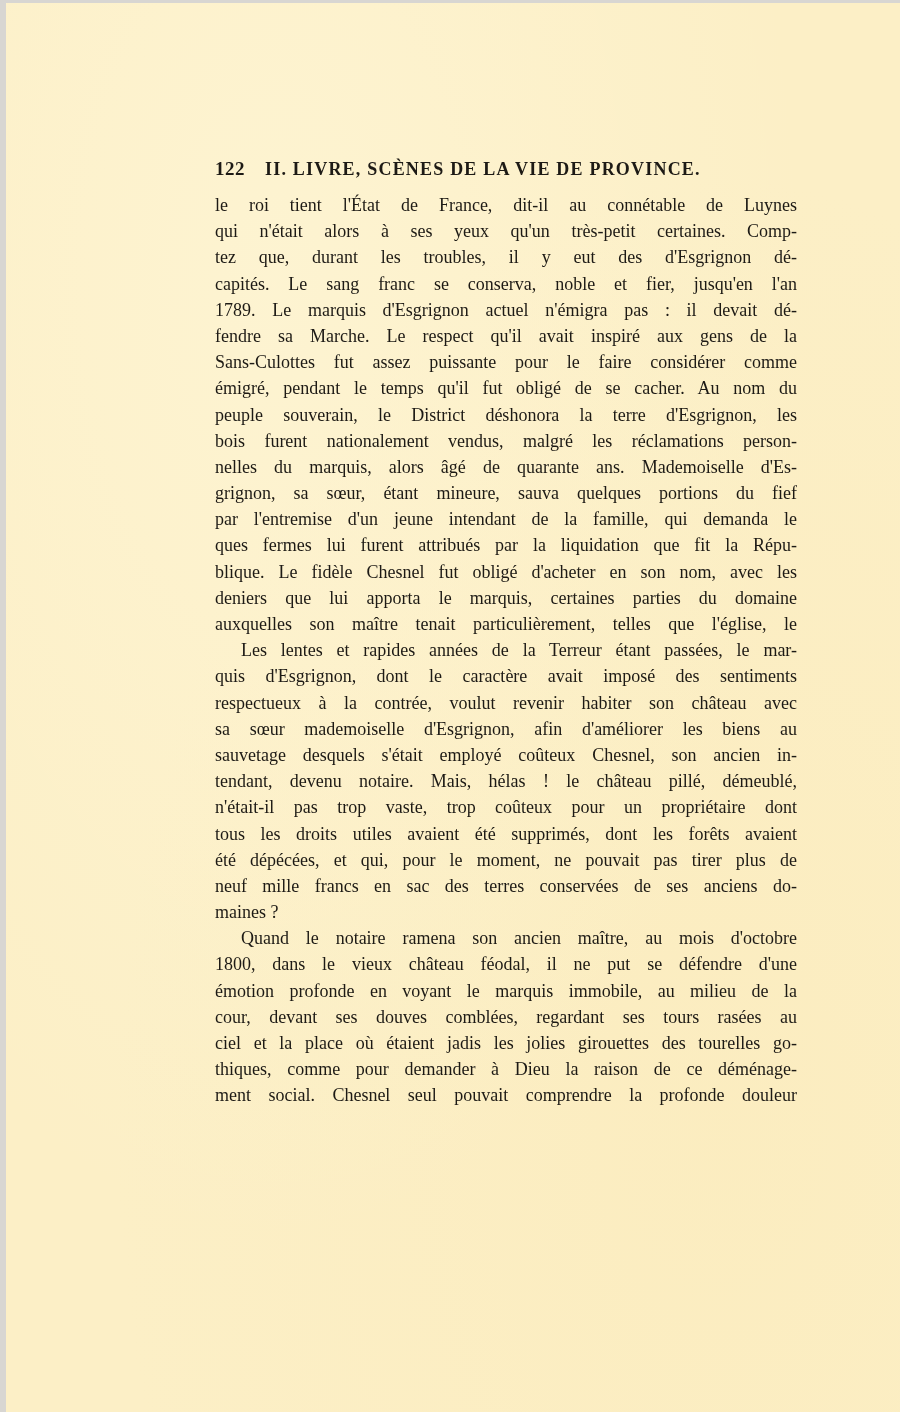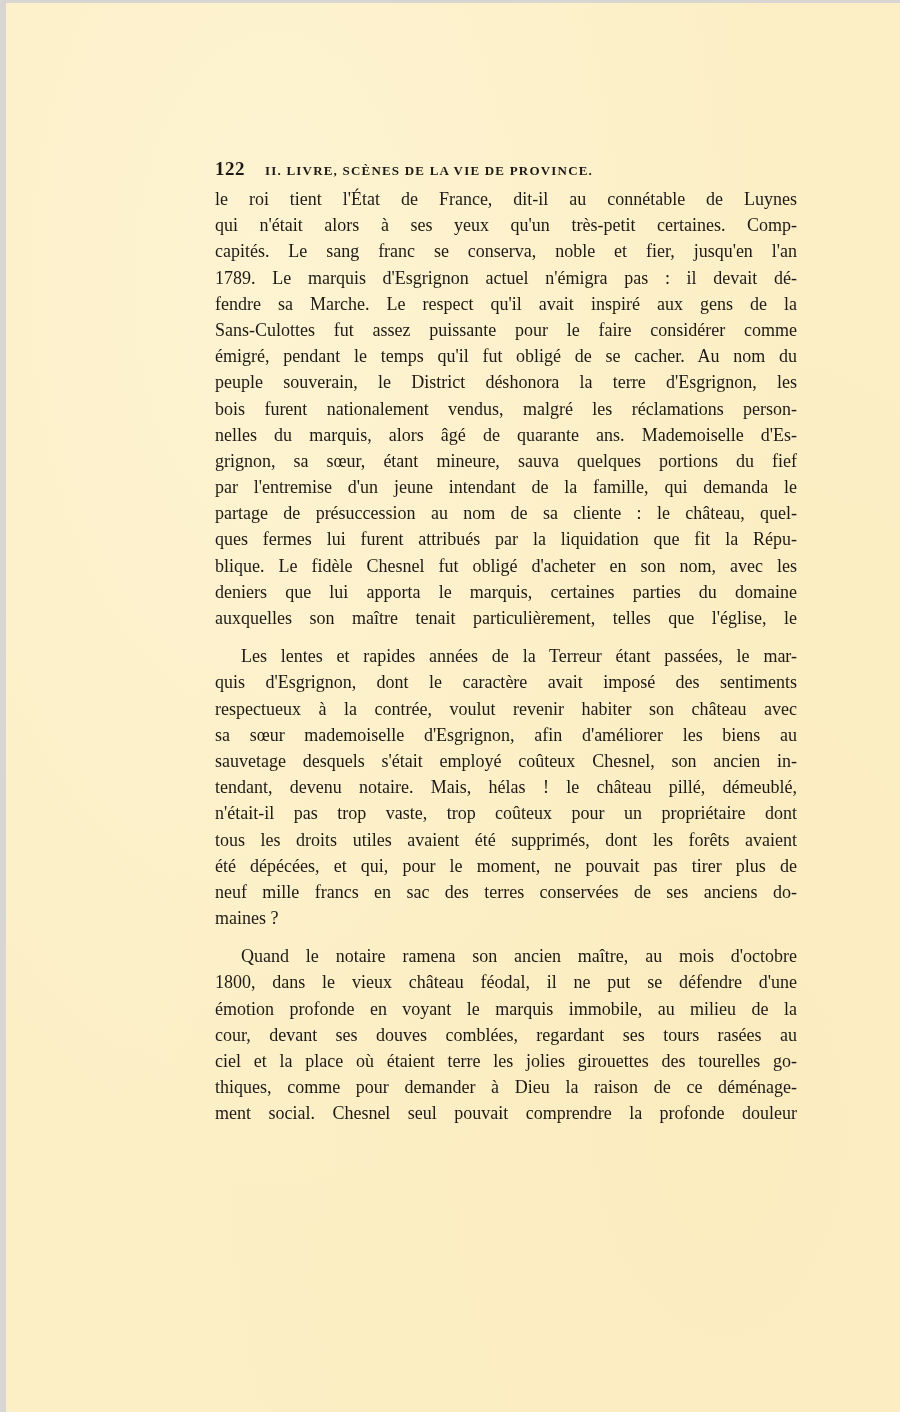--- a/index.html
+++ b/index.html
@@ -42,30 +42,30 @@
       left: 209px;
       top: 155px;
       width: 582px;
       font-family: "Liberation Serif", "DejaVu Serif", serif;
       color: #1d1a15;
     }
     .running-head {
       display: flex;
       align-items: baseline;
       height: 26px;
-      margin-bottom: 2px;
+      margin-bottom: 8px;
     }
     .page-number {
       font-size: 19px;
       font-weight: bold;
       width: 50px;
       letter-spacing: 0.5px;
     }
     .head-title {
-      font-size: 13px;
+      font-size: 18px;
       font-weight: bold;
       letter-spacing: 1.2px;
       font-variant: small-caps;
       text-transform: uppercase;
     }
     .line {
       font-size: 18px;
       line-height: 26.2px;
       height: 26.2px;
       white-space: nowrap;
@@ -73,21 +73,20 @@
       text-align-last: justify;
       -moz-text-align-last: justify;
       overflow: visible;
     }
     .line.last {
       text-align-last: left;
       -moz-text-align-last: left;
     }
     .line.indent {
       padding-left: 26px;
-      margin-top: 12px;
     }
     .line > span {
       display: block;
     }
   </style>
 </head>
 <body>
 
 <div class="page">
   <div class="bleed"></div>
@@ -98,20 +97,23 @@
       <span class="head-title">II. LIVRE, SCÈNES DE LA VIE DE PROVINCE.</span>
     </div>
     <div id="lines">
         <div class="line">
           <span>le roi tient l'État de France, dit-il au connétable de Luynes</span>
         </div>
         <div class="line">
           <span>qui n'était alors à ses yeux qu'un très-petit certaines. Comp-</span>
         </div>
         <div class="line">
+          <span>tez que, durant les troubles, il y eut des d'Esgrignon dé-</span>
+        </div>
+        <div class="line">
           <span>capités. Le sang franc se conserva, noble et fier, jusqu'en l'an</span>
         </div>
         <div class="line">
           <span>1789. Le marquis d'Esgrignon actuel n'émigra pas : il devait dé-</span>
         </div>
         <div class="line">
           <span>fendre sa Marche. Le respect qu'il avait inspiré aux gens de la</span>
         </div>
         <div class="line">
           <span>Sans-Culottes fut assez puissante pour le faire considérer comme</span>
@@ -126,23 +128,20 @@
           <span>bois furent nationalement vendus, malgré les réclamations person-</span>
         </div>
         <div class="line">
           <span>nelles du marquis, alors âgé de quarante ans. Mademoiselle d'Es-</span>
         </div>
         <div class="line">
           <span>grignon, sa sœur, étant mineure, sauva quelques portions du fief</span>
         </div>
         <div class="line">
           <span>par l'entremise d'un jeune intendant de la famille, qui demanda le</span>
-        </div>
-        <div class="line">
-          <span>partage de présuccession au nom de sa cliente : le château, quel-</span>
         </div>
         <div class="line">
           <span>ques fermes lui furent attribués par la liquidation que fit la Répu-</span>
         </div>
         <div class="line">
           <span>blique. Le fidèle Chesnel fut obligé d'acheter en son nom, avec les</span>
         </div>
         <div class="line">
           <span>deniers que lui apporta le marquis, certaines parties du domaine</span>
         </div>
@@ -188,21 +187,21 @@
         <div class="line">
           <span>1800, dans le vieux château féodal, il ne put se défendre d'une</span>
         </div>
         <div class="line">
           <span>émotion profonde en voyant le marquis immobile, au milieu de la</span>
         </div>
         <div class="line">
           <span>cour, devant ses douves comblées, regardant ses tours rasées au</span>
         </div>
         <div class="line">
-          <span>ciel et la place où étaient terre les jolies girouettes des tourelles go-</span>
+          <span>ciel et la place où étaient jadis les jolies girouettes des tourelles go-</span>
         </div>
         <div class="line">
           <span>thiques, comme pour demander à Dieu la raison de ce déménage-</span>
         </div>
         <div class="line">
           <span>ment social. Chesnel seul pouvait comprendre la profonde douleur</span>
         </div>
       </div>
   </div>
 </div>

